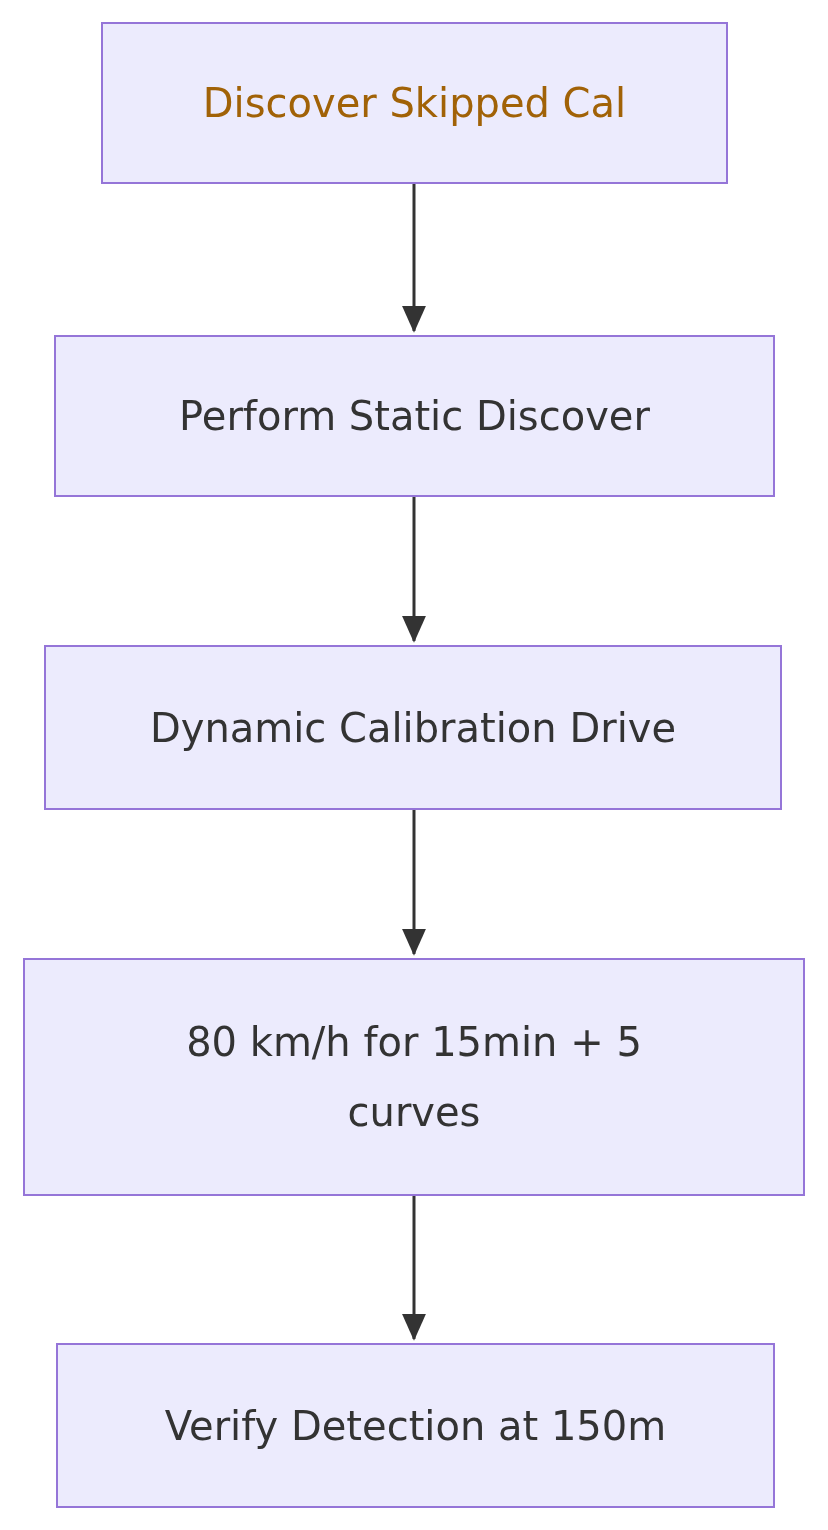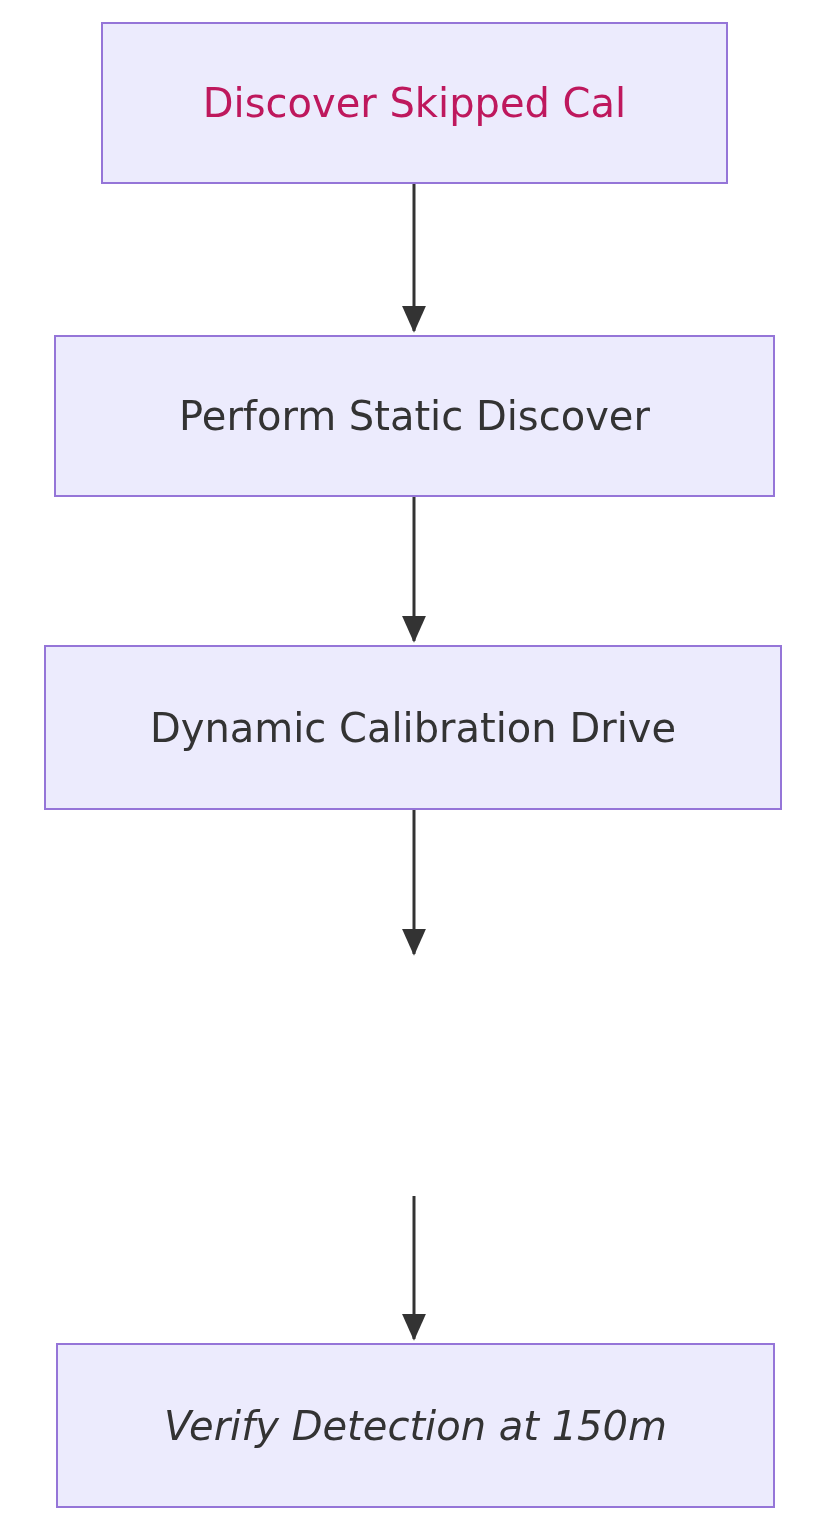--- a/index.html
+++ b/index.html
@@ -64,29 +64,33 @@
     </g>
     <g>
       <line x1="414" y1="810" x2="414" y2="954" stroke="#333333" stroke-width="3" marker-end="url(#arrowhead)"></line>
     </g>
     <g>
       <line x1="414" y1="1196" x2="414" y2="1339" stroke="#333333" stroke-width="3" marker-end="url(#arrowhead)"></line>
     </g>
   </svg>
 
   <div class="node" id="node-n1" style="left: 101px; top: 22px; width: 627px; height: 162px; background: rgb(236, 235, 253); border-color: rgb(149, 117, 216);">
-    <span class="node-label" style="color: #be185d;">Discover Skipped Cal</span>
+    <span class="node-label" style="color: #a16207;">Discover Skipped Cal</span>
   </div>
 
   <div class="node" id="node-n2" style="left: 54px; top: 335px; width: 721px; height: 162px; background: rgb(236, 235, 253); border-color: rgb(149, 117, 216);">
     <span class="node-label" style="color: rgb(51, 51, 51);">Perform Static Discover</span>
   </div>
 
   <div class="node" id="node-n3" style="left: 44px; top: 645px; width: 738px; height: 165px; background: rgb(236, 235, 253); border-color: rgb(149, 117, 216);">
     <span class="node-label" style="color: rgb(51, 51, 51);">Dynamic Calibration Drive</span>
   </div>
 
+  <div class="node" id="node-n4" style="left: 23px; top: 958px; width: 782px; height: 238px; background: rgb(236, 235, 253); border-color: rgb(149, 117, 216);">
+    <span class="node-label" style="color: rgb(51, 51, 51);">80 km/h for 15min + 5
+curves</span>
+  </div>
 
-  <div class="node" id="node-n5" style="left: 56px; top: 1343px; width: 719px; height: 165px; background: rgb(236, 235, 253); border-color: rgb(149, 117, 216); font-style: italic;">
+  <div class="node" id="node-n5" style="left: 56px; top: 1343px; width: 719px; height: 165px; background: rgb(236, 235, 253); border-color: rgb(149, 117, 216);">
     <span class="node-label" style="color: rgb(51, 51, 51);">Verify Detection at 150m</span>
   </div>
 
 </div>
 
 </body></html>

